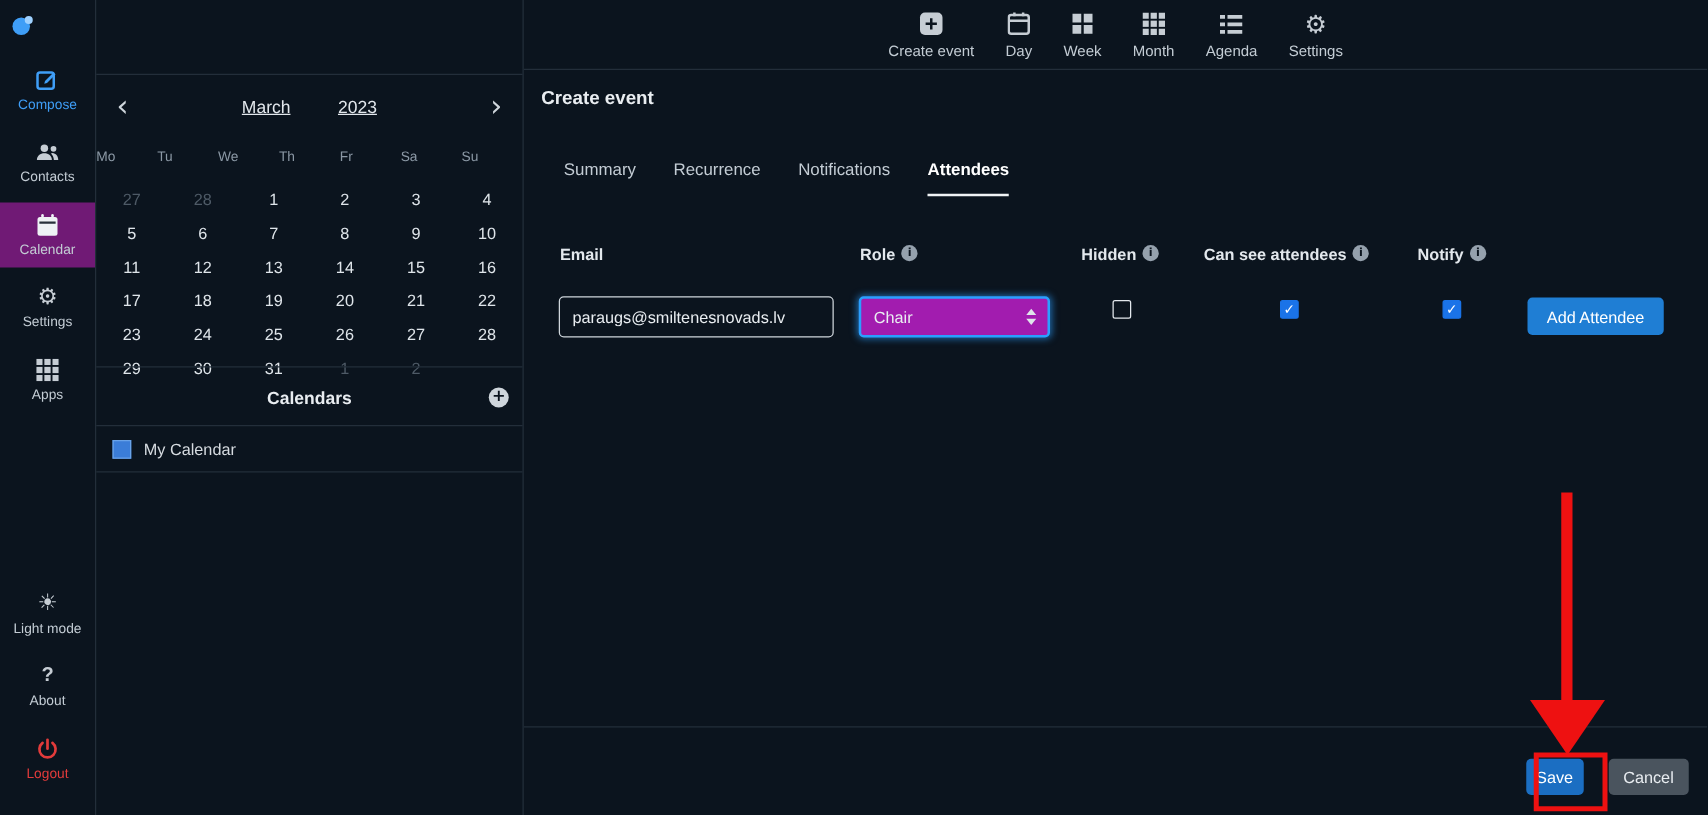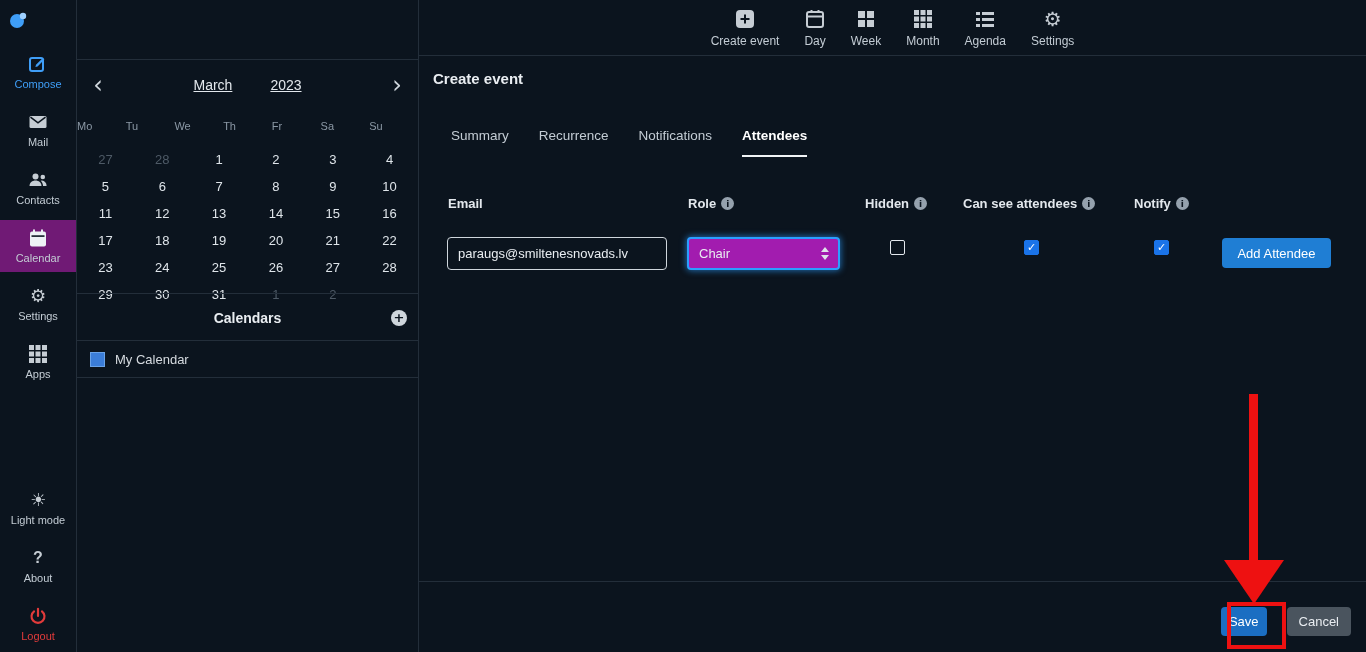--- a/index.html
+++ b/index.html
@@ -13,21 +13,21 @@
   .logo-wrap{height:40px;width:100%;display:flex;align-items:center;padding-left:8px}
   .side-item{width:100%;height:52px;margin-top:6px;display:flex;flex-direction:column;align-items:center;justify-content:center;gap:4px;cursor:pointer}
   .side-item:first-of-type{margin-top:22px}
   .side-item .ico-wrap{height:20px;display:flex;align-items:center;justify-content:center;color:#c6cdd4}
   .side-item .lbl{font-size:11px;color:#c3ccd4;white-space:nowrap}
   .side-item.active{background:#701a75}
   .side-item.active .ico-wrap{color:#eef2f5}
   .side-item.compose .ico-wrap,.side-item.compose .lbl{color:#3f9ef7}
   .side-item.logout .ico-wrap,.side-item.logout .lbl{color:#e23b3b}
   .side-item.push{margin-top:auto}
-  .side-item.last{margin-bottom:2px}
+  .side-item.last{margin-bottom:19px}
   .g18{font-size:18px;line-height:1}
   .g20{font-size:20px;line-height:1}
   .qmark{font-weight:700;font-size:16px}
 
   
   .minical{position:absolute;left:77px;top:0;width:342px;height:652px;border-right:1px solid #232e3a}
   .mc-top{position:absolute;top:0;left:0;right:0;height:60px;border-bottom:1px solid #232e3a}
   .mc-nav{position:absolute;top:60px;left:0;right:0;height:50px}
   .chev{position:absolute;top:0;height:50px;width:30px;display:flex;align-items:center;justify-content:center;font-size:24px;color:#cfd6dc;cursor:pointer}
   .chev.left{left:6px}.chev.right{right:6px}
@@ -48,21 +48,21 @@
   
   .main{position:absolute;left:419px;top:0;width:947px;height:652px}
   .toolbar{position:absolute;top:0;left:0;right:0;height:56px;border-bottom:1px solid #232e3a;display:flex;align-items:flex-start;justify-content:center;gap:25px;padding-top:8px}
   .tb-item{display:flex;flex-direction:column;align-items:center;gap:4px;cursor:pointer}
   .tb-item .ico-wrap{height:22px;display:flex;align-items:center;justify-content:center;color:#c6cdd4}
   .tb-item .lbl{font-size:12px;color:#c3ccd4;white-space:nowrap}
   .page-title{position:absolute;top:70px;left:14px;font-size:15px;font-weight:700;color:#e9edf1}
   .tabs{position:absolute;top:128px;left:32px;display:flex;gap:30px}
   .tab{font-size:13.5px;color:#c3ccd4;padding-bottom:12px;cursor:pointer}
   .tab.active{color:#fff;font-weight:700;border-bottom:2px solid #f0f3f5}
-  .th{position:absolute;top:196px;font-size:13px;font-weight:700;color:#e3e8ed;display:inline-flex;align-items:center;gap:5px}
+  .th{position:absolute;top:196px;font-size:13px;font-weight:700;color:#e3e8ed;display:inline-flex;gap:5px}
   .th.c-email{left:29px}.th.c-role{left:269px}.th.c-hidden{left:446px}.th.c-cansee{left:544px}.th.c-notify{left:715px}
   .inf{width:13px;height:13px;border-radius:50%;background:#95a1ad;color:#0b141e;font-size:9px;font-weight:700;display:inline-flex;align-items:center;justify-content:center}
   .email-input{position:absolute;left:28px;top:237px;width:220px;height:33px;background:transparent;border:1px solid #cfd6dc;border-radius:4px;color:#e9edf1;font-size:13px;padding:0 10px;font-family:"Liberation Sans",sans-serif;outline:none}
   .select{position:absolute;left:268px;top:237px;width:153px;height:33px;border:2px solid #2b9fff;border-radius:4px;box-shadow:0 0 6px 1px rgba(43,159,255,.6);display:flex;align-items:center;padding:0 9px 0 10px;font-size:13px;color:#e9edf1;cursor:pointer;background:#a21caf}
   .sel-arrows{margin-left:auto;display:flex;flex-direction:column;gap:3px}
   .tri-up{width:0;height:0;border-left:4px solid transparent;border-right:4px solid transparent;border-bottom:5px solid #dfe5ea}
   .tri-down{width:0;height:0;border-left:4px solid transparent;border-right:4px solid transparent;border-top:5px solid #dfe5ea}
   .cb{position:absolute;top:240px;width:15px;height:15px;border:1px solid #e3e8ed;border-radius:2px;background:transparent;display:flex;align-items:center;justify-content:center;cursor:pointer}
   .cb.c-hidden{left:471px}.cb.c-cansee{left:605px}.cb.c-notify{left:735px}
   .cb.checked{background:#1a73e8;border-color:#1a73e8}
@@ -95,29 +95,20 @@
     <div class="side-item compose">
       <span class="ico-wrap">
         <svg width="20" height="20" viewBox="0 0 20 20">
             <rect x="2" y="4" width="13" height="13" rx="2" fill="none" stroke="currentColor" stroke-width="2"></rect>
             <path d="M8 10.8L14.8 4l1.6 1.6L9.6 12.4l-2.2.6z" fill="currentColor"></path>
           </svg>
       </span>
       <span class="lbl">Compose</span>
     </div>
 
-    <div class="side-item">
-      <span class="ico-wrap">
-        <svg width="20" height="20" viewBox="0 0 20 20">
-            <rect x="1.5" y="4" width="17" height="12" rx="1.5" fill="currentColor"></rect>
-            <path d="M2.5 5.2l7.5 5.6 7.5-5.6" stroke="#0b141e" stroke-width="1.6" fill="none"></path>
-          </svg>
-      </span>
-      <span class="lbl">Mail</span>
-    </div>
 
     <div class="side-item">
       <span class="ico-wrap">
         <svg width="20" height="18" viewBox="0 0 20 18">
             <circle cx="7.5" cy="5.5" r="3" fill="currentColor"></circle>
             <path d="M1.5 15c0-3.3 2.7-5.4 6-5.4s6 2.1 6 5.4z" fill="currentColor"></path>
             <circle cx="14.8" cy="6" r="2.3" fill="currentColor"></circle>
             <path d="M14 9.4c2.6.3 4.6 2.2 4.6 5.6h-3.5c-.2-2.3-1-4.2-2.4-5.3z" fill="currentColor"></path>
           </svg>
       </span>

